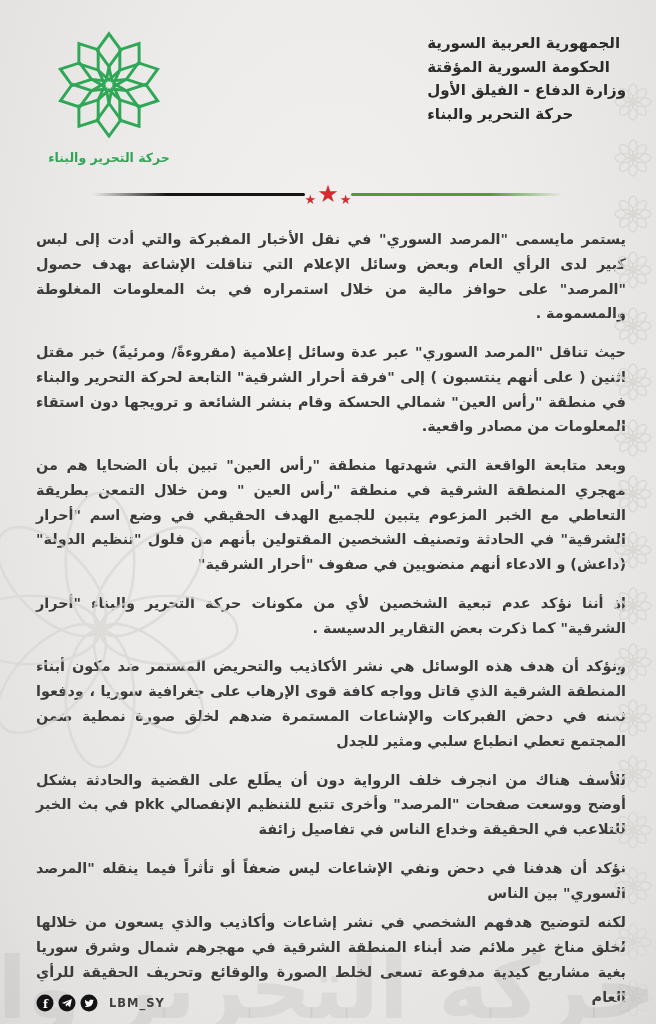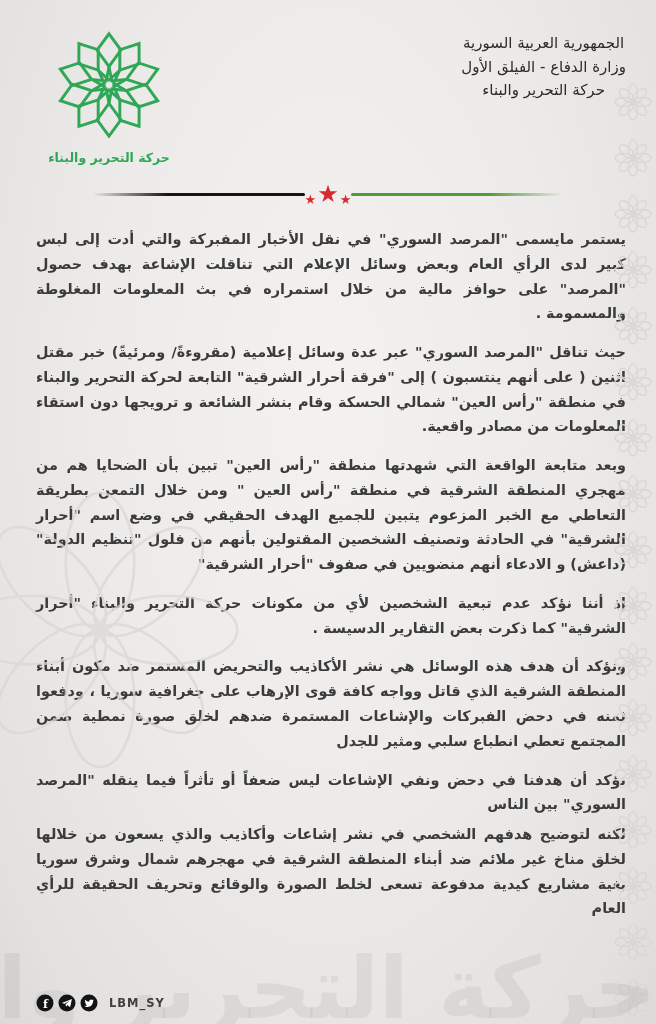--- a/index.html
+++ b/index.html
@@ -32,22 +32,22 @@
     display:flex; justify-content:space-between; align-items:flex-start;
     padding:24px 30px 0 44px;
   }
   .logo { width:130px; text-align:center; }
   .logo-caption {
     margin-top:4px;
     color:#2fa757; font-weight:bold; font-size:12.5px;
     direction:rtl;
   }
   .org {
-    direction:rtl; text-align:center;
-    font-weight:normal; font-size:15px; line-height:23.5px;
+    direction:rtl; text-align:left;
+    font-weight:bold; font-size:15px; line-height:23.5px;
     color:#2b2b2b;
     padding-top:8px;
   }
 
   
   .title {
     margin-top:2px;
     text-align:center; direction:rtl;
     color:#dd2a2d; font-size:37px; font-weight:bold;
     letter-spacing:0px;
@@ -155,40 +155,42 @@
           <path d="M0,-52 L11,-37 L11,-15 L0,-5 L-11,-15 L-11,-37 Z" transform="rotate(252)"></path>
           <path d="M0,-52 L11,-37 L11,-15 L0,-5 L-11,-15 L-11,-37 Z" transform="rotate(288)"></path>
           <path d="M0,-52 L11,-37 L11,-15 L0,-5 L-11,-15 L-11,-37 Z" transform="rotate(324)"></path>
         </g>
       </svg>
       <div class="logo-caption">حركة التحرير والبناء</div>
     </div>
 
     <div class="org">
       <div>الجمهورية العربية السورية</div>
+      <div>الحكومة السورية المؤقتة</div>
       <div>وزارة الدفاع - الفيلق الأول</div>
       <div>حركة التحرير والبناء</div>
     </div>
   </div>
 
 
   <div class="divider">
     <div class="line black"></div>
     <span class="star s">★</span>
     <span class="star b">★</span>
     <span class="star s">★</span>
     <div class="line green"></div>
   </div>
 
   <div class="bodytext">
     <p>يستمر مايسمى "المرصد السوري" في نقل الأخبار المفبركة والتي أدت إلى لبس كبير لدى الرأي العام وبعض وسائل الإعلام التي تناقلت الإشاعة بهدف حصول "المرصد" على حوافز مالية من خلال استمراره في بث المعلومات المغلوطة والمسمومة .</p>
     <p>حيث تناقل "المرصد السوري" عبر عدة وسائل إعلامية (مقروءةً/ ومرئيةً) خبر مقتل اثنين ( على أنهم ينتسبون ) إلى "فرقة أحرار الشرقية" التابعة لحركة التحرير والبناء في منطقة "رأس العين" شمالي الحسكة وقام بنشر الشائعة و ترويجها دون استقاء المعلومات من مصادر واقعية.</p>
     <p>وبعد متابعة الواقعة التي شهدتها منطقة "رأس العين" تبين بأن الضحايا هم من مهجري المنطقة الشرقية في منطقة "رأس العين " ومن خلال التمعن بطريقة التعاطي مع الخبر المزعوم يتبين للجميع الهدف الحقيقي في وضع اسم "أحرار الشرقية" في الحادثة وتصنيف الشخصين المقتولين بأنهم من فلول "تنظيم الدولة"(داعش) و الادعاء أنهم منضويين في صفوف "أحرار الشرقية"</p>
     <p>إذ أننا نؤكد عدم تبعية الشخصين لأي من مكونات حركة التحرير والبناء "أحرار الشرقية" كما ذكرت بعض التقارير الدسيسة .</p>
     <p>ونؤكد أن هدف هذه الوسائل هي نشر الأكاذيب والتحريض المستمر ضد مكون أبناء المنطقة الشرقية الذي قاتل وواجه كافة قوى الإرهاب على جغرافية سوريا ، ودفعوا ثمنه في دحض الفبركات والإشاعات المستمرة ضدهم لخلق صورة نمطية ضمن المجتمع تعطي انطباع سلبي ومثير للجدل</p>
+    <p>للأسف هناك من انجرف خلف الرواية دون أن يطَلع على القضية والحادثة بشكل أوضح ووسعت صفحات "المرصد" وأخرى تتبع للتنظيم الإنفصالي pkk في بث الخبر للتلاعب في الحقيقة وخداع الناس في تفاصيل زائفة</p>
     <p class="tight">نؤكد أن هدفنا في دحض ونفي الإشاعات ليس ضعفاً أو تأثراً فيما ينقله "المرصد السوري" بين الناس</p>
     <p>لكنه لتوضيح هدفهم الشخصي في نشر إشاعات وأكاذيب والذي يسعون من خلالها لخلق مناخ غير ملائم ضد أبناء المنطقة الشرقية في مهجرهم شمال وشرق سوريا بغية مشاريع كيدية مدفوعة تسعى لخلط الصورة والوقائع وتحريف الحقيقة للرأي العام</p>
 
   </div>
 
   <div class="social">
     <svg class="sicon" width="18" height="18" viewBox="0 0 18 18">
       <circle cx="9" cy="9" r="8.5" fill="#141414"></circle>
       <text x="9.4" y="13.6" font-size="11.5" font-weight="bold" font-family="DejaVu Serif, serif" fill="#ffffff" text-anchor="middle">f</text>
     </svg>

